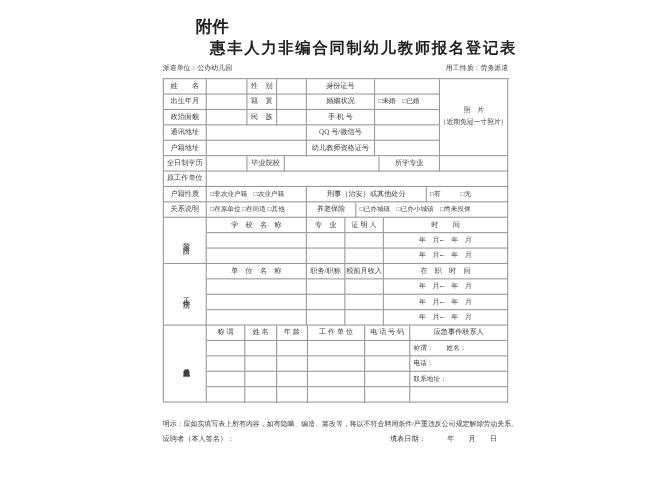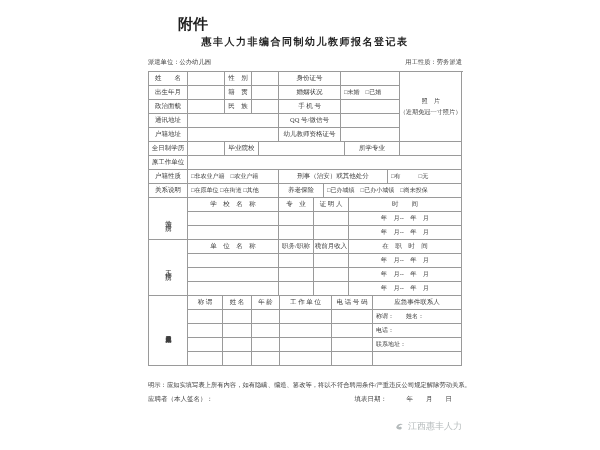--- a/index.html
+++ b/index.html
@@ -7,21 +7,21 @@
     --tx:#3d3d3d;
     --title:#1f1f1f;
     --wm:#b4babb;
   }
   html,body{margin:0;padding:0;background:#ffffff;}
   .sheet{
     position:relative;width:600px;height:450px;background:#ffffff;overflow:hidden;
     font-family:"Liberation Serif","DejaVu Serif",serif;color:var(--tx);
   }
   #attachment{position:absolute;left:178px;top:15px;font-size:15px;font-weight:bold;color:var(--title);}
-  #title{position:absolute;left:140px;top:35px;width:330px;text-align:center;font-size:10px;font-weight:bold;letter-spacing:1.5px;color:var(--title);white-space:nowrap;}
+  #title{position:absolute;left:140px;top:35px;width:330px;text-align:right;font-size:14px;font-weight:bold;letter-spacing:1.5px;color:var(--title);white-space:nowrap;}
   #subline{position:absolute;left:148px;top:58px;width:314px;display:flex;justify-content:space-between;font-size:6.3px;}
   #form-table{position:absolute;left:148px;top:71px;width:314px;border-top:1px solid var(--ln);border-left:1px solid var(--ln);}
   .blk{display:flex;}
   .vcell{box-sizing:border-box;border-right:1px solid var(--ln);border-bottom:1px solid var(--ln);
     writing-mode:vertical-rl;text-orientation:upright;display:flex;align-items:center;justify-content:center;
     font-size:6.5px;letter-spacing:2px;color:var(--tx);}
   .vcell.small{font-size:6px;letter-spacing:0;}
   .mid{display:flex;flex-direction:column;}
   .row{display:flex;height:14px;}
   .cell{box-sizing:border-box;height:14px;border-right:1px solid var(--ln);border-bottom:1px solid var(--ln);
@@ -225,19 +225,13 @@
           <div class="pfill"></div>
         </div>
       </div>
     </div>
 
   <div id="note">明示：应如实填写表上所有内容，如有隐瞒、编造、篡改等，将以不符合聘用条件/严重违反公司规定解除劳动关系。</div>
   <div id="signline">
     <span>应聘者（本人签名）：</span>
     <span class="date">填表日期：　　　年　　月　　日</span>
   </div>
-  <div id="watermark">
-    <svg viewBox="0 0 20 20" aria-hidden="true">
-      <path d="M4 12 C5 6, 13 3, 16 7 C13 6, 8 8, 8.5 11.5 C10 9.5, 15 10, 14 13.5 C11.5 17, 5.5 16, 4 12 Z"></path>
-    </svg>
-    <span>江西惠丰人力</span>
-  </div>
 </div>
 
 </body></html>

